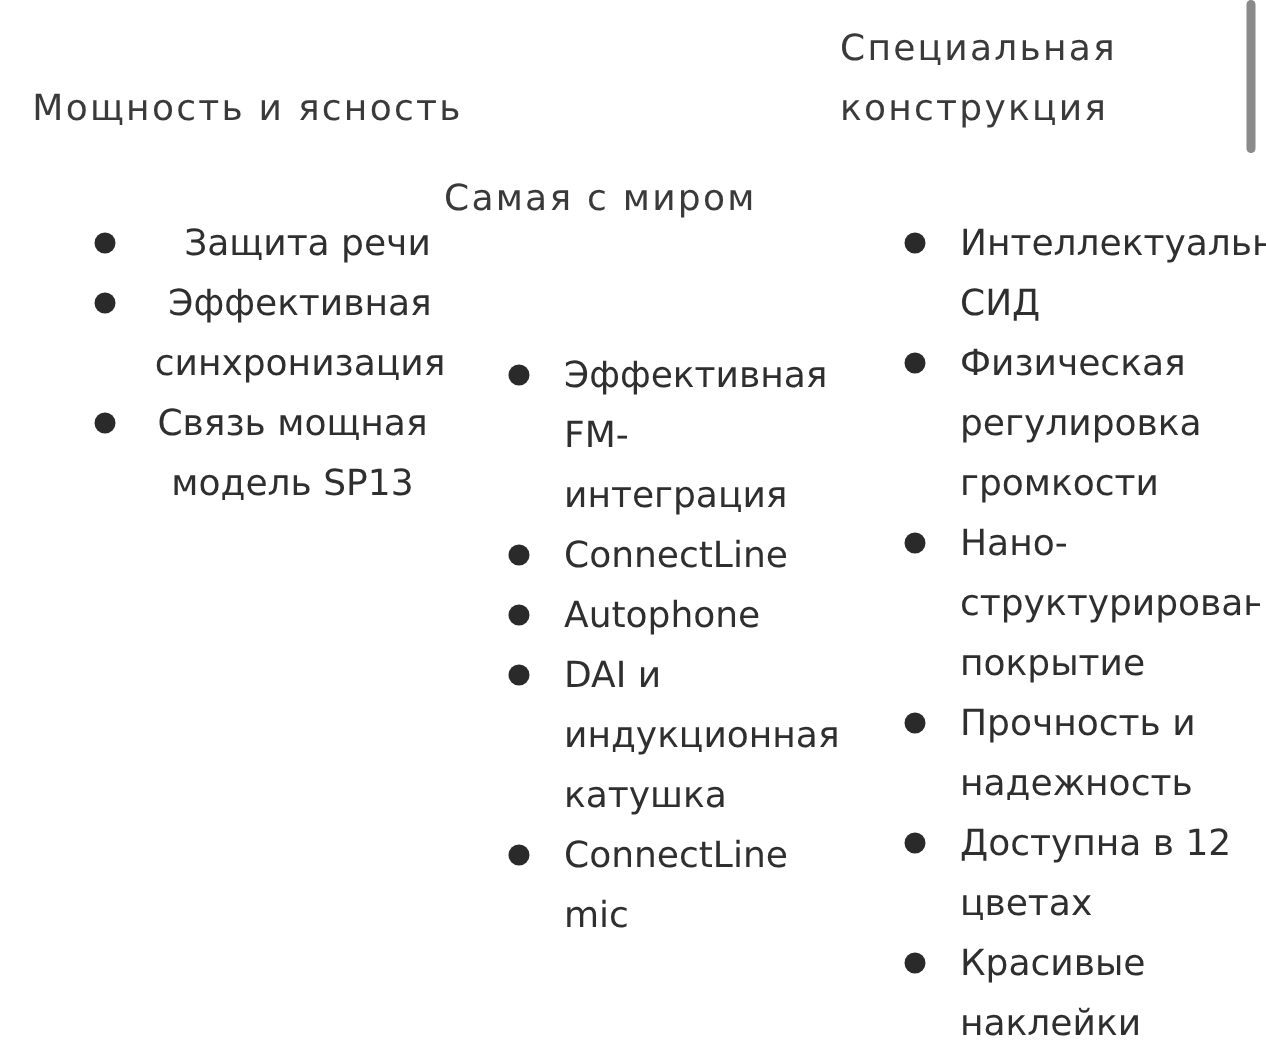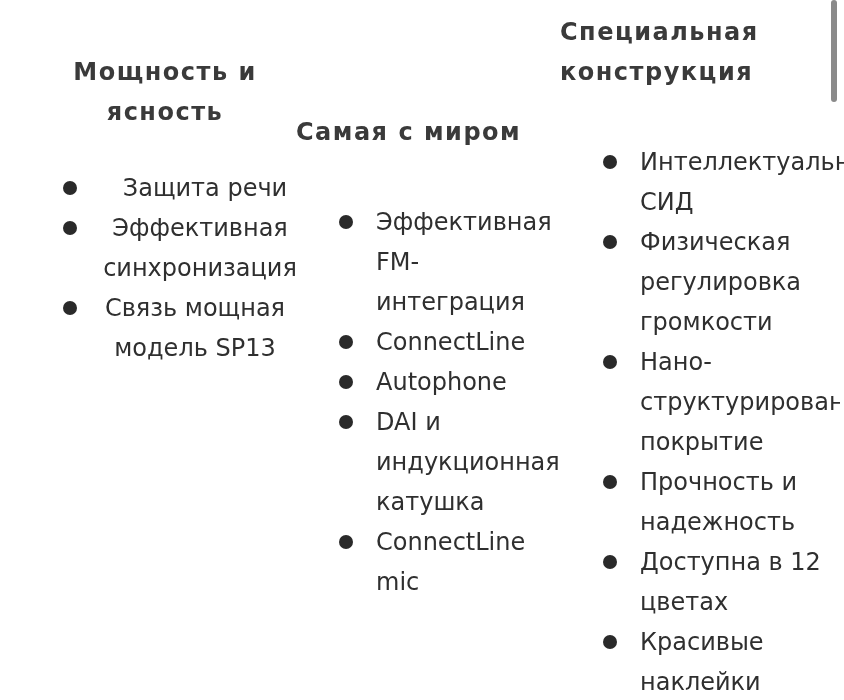--- a/index.html
+++ b/index.html
@@ -2,38 +2,38 @@
 <html><head>
   <meta charset="utf-8">
   <style>
     html, body { margin: 0; padding: 0; }
     body {
       width: 844px; height: 700px; overflow: hidden; background: #ffffff;
       font-family: "DejaVu Sans", sans-serif; color: #2f2f2f; position: relative;
     }
     .col { position: absolute; top: 0; }
     .col h3 {
-      font-size: 24px; font-weight: bold; letter-spacing: 1.5px; line-height: 40px;
+      font-size: 24px; font-weight: normal; letter-spacing: 1.5px; line-height: 40px;
       margin: 0; color: #3a3a3a;
     }
     .col ul { list-style: none; margin: 0; padding: 0; }
     .col li {
       position: relative; padding-left: 80px; font-size: 24px; line-height: 40px;
       color: #2f2f2f;
     }
     .col li .bullet {
       position: absolute; left: 43px; top: 13px; width: 14px; height: 14px;
       border-radius: 50%; background: #2a2a2a;
     }
     #c1 { left: 20px; width: 290px; text-align: center; }
     #c1 h3 { margin-top: 52px; }
-    #c1 ul { margin-top: 36px; }
+    #c1 ul { margin-top: 50px; }
     #c2 { left: 296px; width: 270px; }
     #c2 h3 { margin-top: 112px; }
-    #c2 ul { margin-top: 50px; }
+    #c2 ul { margin-top: 78px; }
     #c3 { left: 560px; width: 300px; }
     #c3 h3 { margin-top: 12px; }
     #c3 ul { margin-top: 50px; }
     .scrollbar {
       position: absolute; left: 831px; top: 0; width: 6px; height: 102px;
       background: #8a8a8a; border-radius: 3px;
     }
   </style>
 </head>
 <body>

